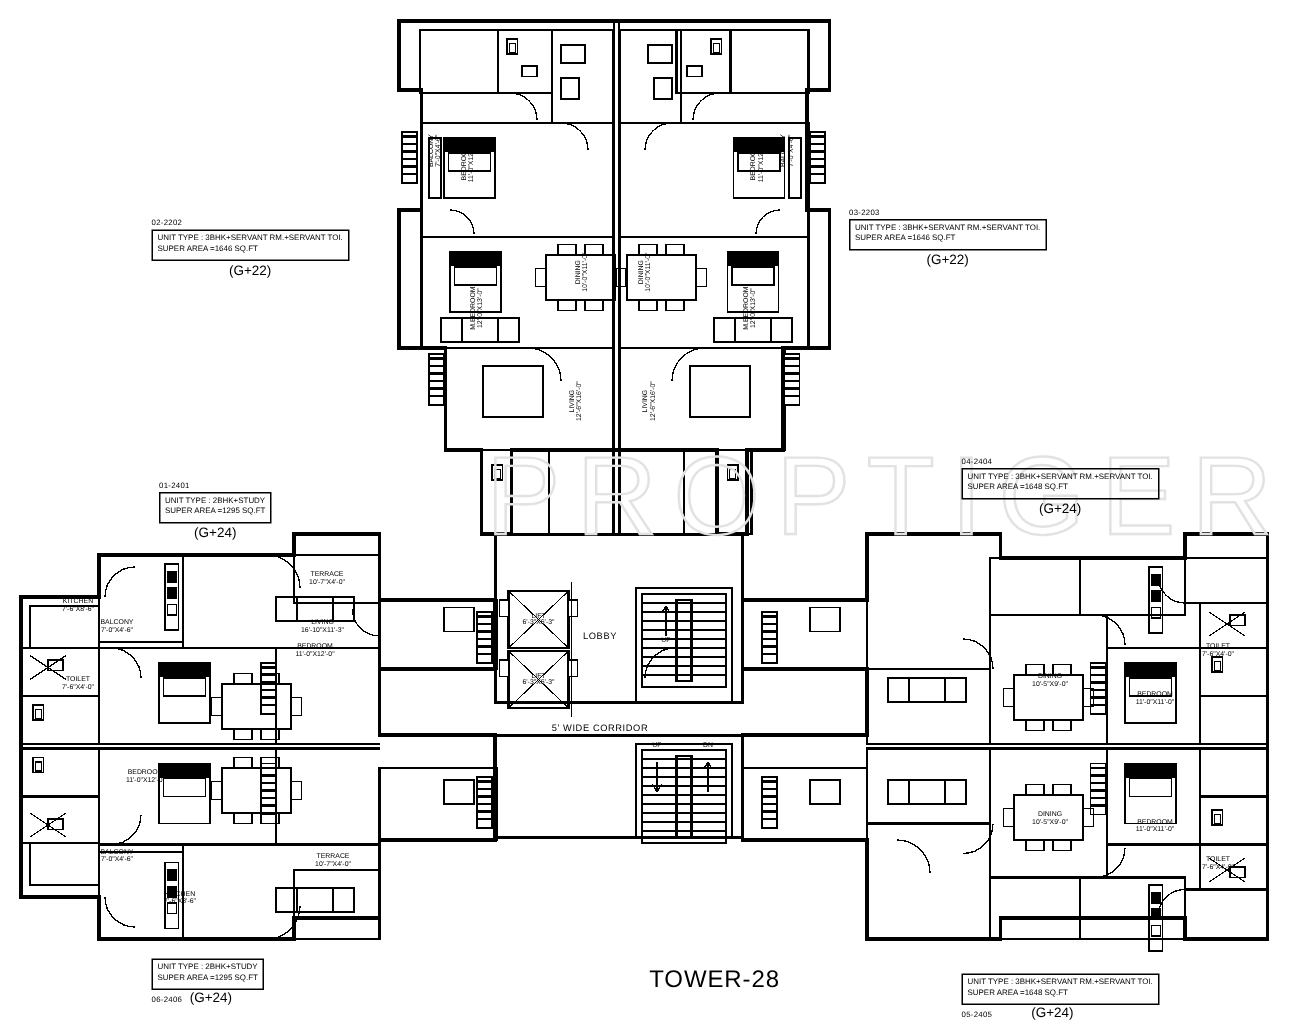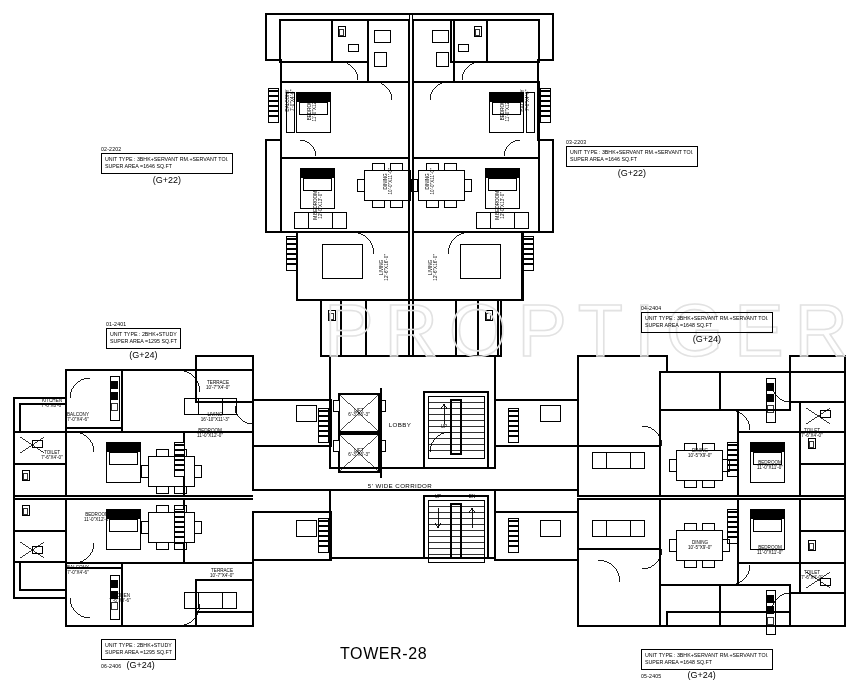--- a/index.html
+++ b/index.html
@@ -12,21 +12,21 @@
       font-family:"Liberation Sans",sans-serif;font-size:74px;letter-spacing:11px;
       color:transparent;-webkit-text-stroke:1.6px #e2e2e2;
       font-weight:400;pointer-events:none;user-select:none;}
 
   .callout{position:absolute;}
   .callout .cid{font-size:5.2px;letter-spacing:.2px;white-space:nowrap;margin-bottom:1px;}
   .callout .cbox{border:1px solid #000;padding:2px 3px 2px 3px;display:inline-block;}
   .callout .cline{font-size:5.3px;line-height:7.4px;white-space:nowrap;}
   .callout .cg{font-size:9px;text-align:center;margin-top:1px;}
 
-  .title{position:absolute;left:340px;top:645px;width:180px;text-align:left;
+  .title{position:absolute;left:340px;top:645px;width:180px;text-align:right;
          font-size:16px;letter-spacing:.6px;}
 
   .lb{position:absolute;font-size:4.6px;line-height:5.4px;white-space:nowrap;text-align:center;}
   .lb.big{font-size:6.2px;letter-spacing:.4px;}
 </style>
 </head>
 <body>
 
 <div id="plan-root">
 

